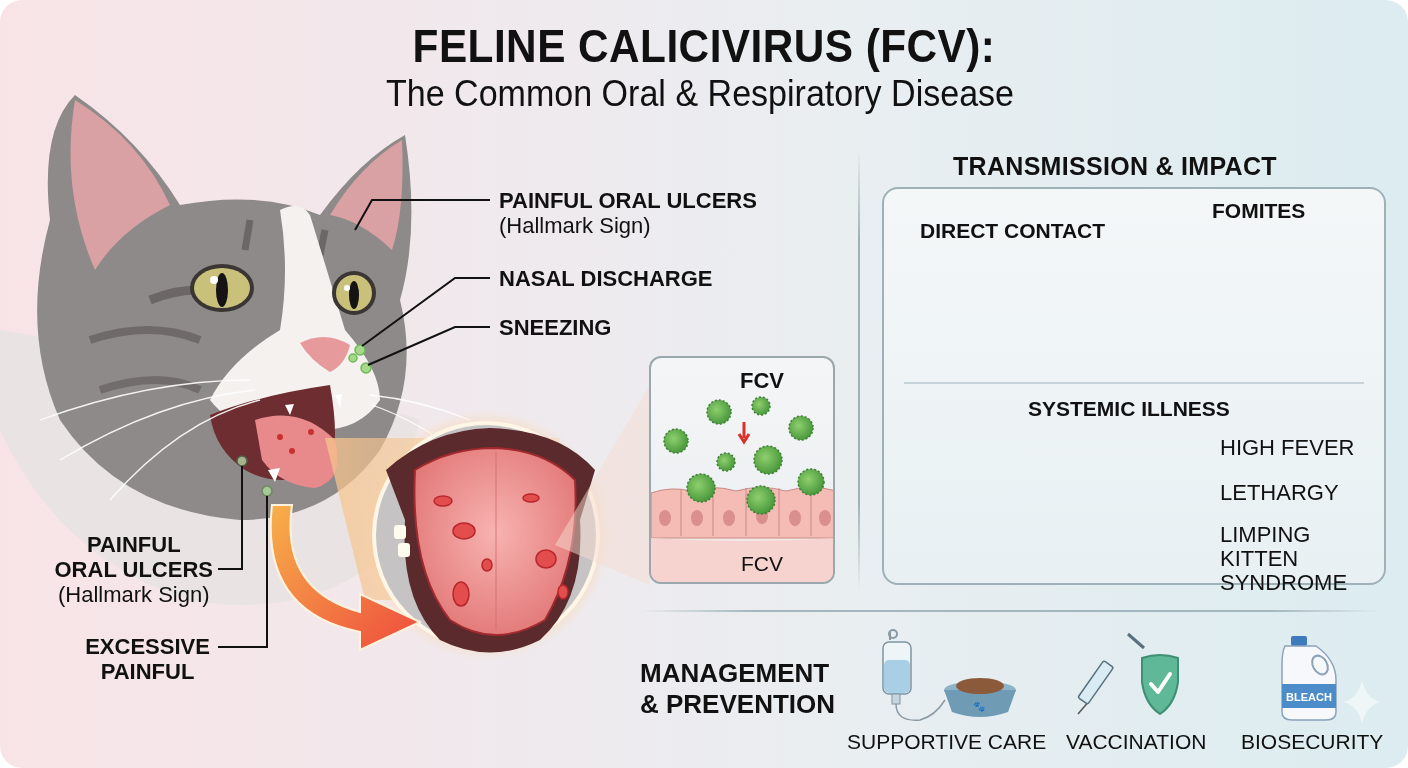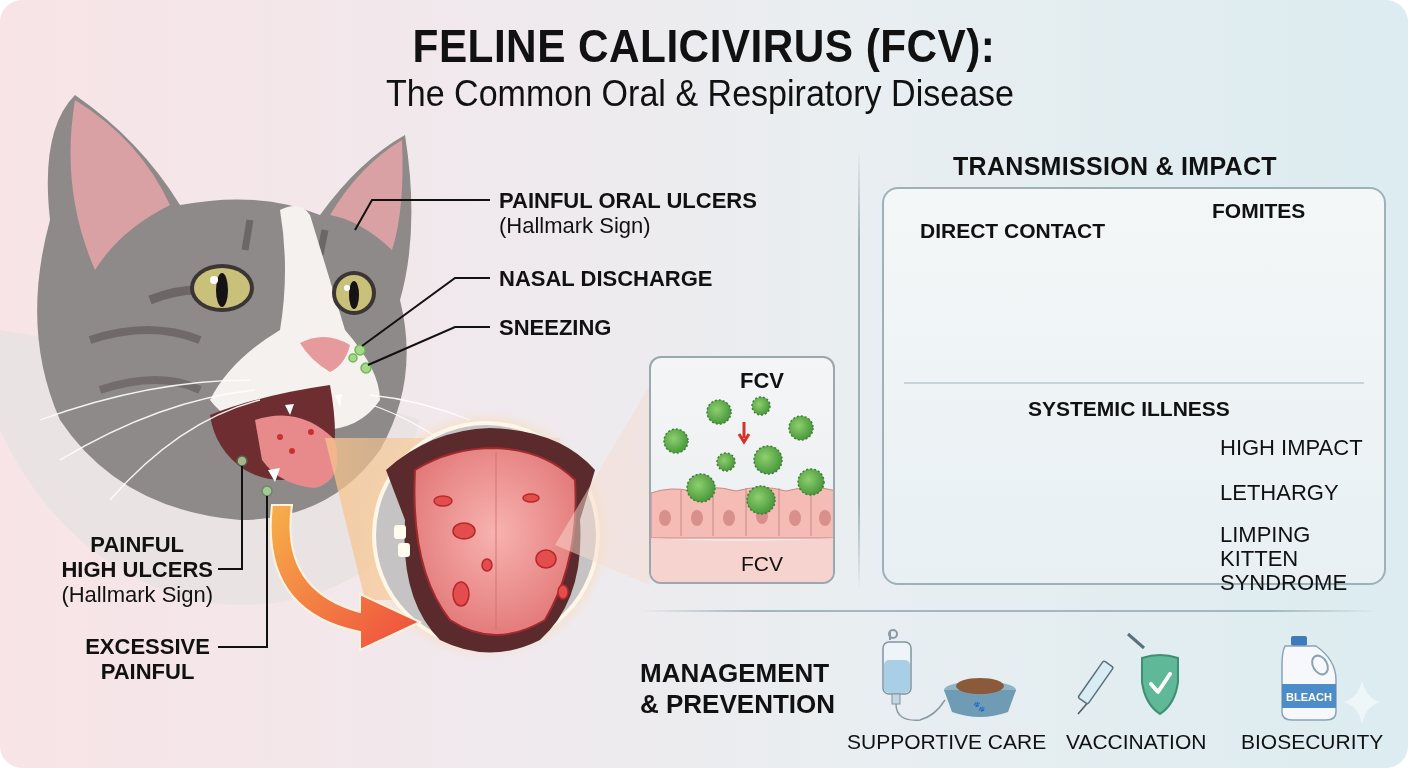--- a/index.html
+++ b/index.html
@@ -291,21 +291,21 @@
 
   <div class="label" style="left:499px; top:188px;">
     <span>PAINFUL ORAL ULCERS</span>
     <span class="sub">(Hallmark Sign)</span>
   </div>
   <div class="label" style="left:499px; top:266px;">NASAL DISCHARGE</div>
   <div class="label" style="left:499px; top:315px;">SNEEZING</div>
 
   <div class="label right-align" style="right:1195px; top:532px; text-align:center;">
     <span style="display:block">PAINFUL</span>
-    <span style="display:block">HIGH ULCERS</span>
+    <span style="display:block">ORAL ULCERS</span>
     <span class="sub">(Hallmark Sign)</span>
   </div>
   <div class="label" style="left:80px; top:634px; text-align:center; width:135px;">
     <span style="display:block">EXCESSIVE</span>
     <span style="display:block">PAINFUL</span>
   </div>
 
   <div class="fcv-box">
     <div class="fcv-title">FCV</div>
     <svg width="186" height="228" viewBox="0 0 186 228" style="position:absolute;left:0;top:0;">
@@ -345,21 +345,21 @@
   </div>
 
   <div class="right-divider"></div>
   <div class="section-heading" style="left:953px; top:152px;">TRANSMISSION &amp; IMPACT</div>
 
   <div class="trans-panel">
     <div class="panel-label" style="left:36px; top:10px;margin-top:20px;">DIRECT CONTACT</div>
     <div class="panel-label" style="left:328px; top:10px;">FOMITES</div>
     <div class="panel-sep"></div>
     <div class="panel-label" style="left:144px; top:208px;">SYSTEMIC ILLNESS</div>
-    <div class="symptom" style="top:247px;">HIGH IMPACT</div>
+    <div class="symptom" style="top:247px;">HIGH FEVER</div>
     <div class="symptom" style="top:292px;">LETHARGY</div>
     <div class="symptom" style="top:334px;">
       <span style="display:block">LIMPING KITTEN</span>
       <span style="display:block">SYNDROME</span>
     </div>
   </div>
 
   <div class="bottom-sep"></div>
   <div class="mgmt-heading">
     <span style="display:block">MANAGEMENT</span>

